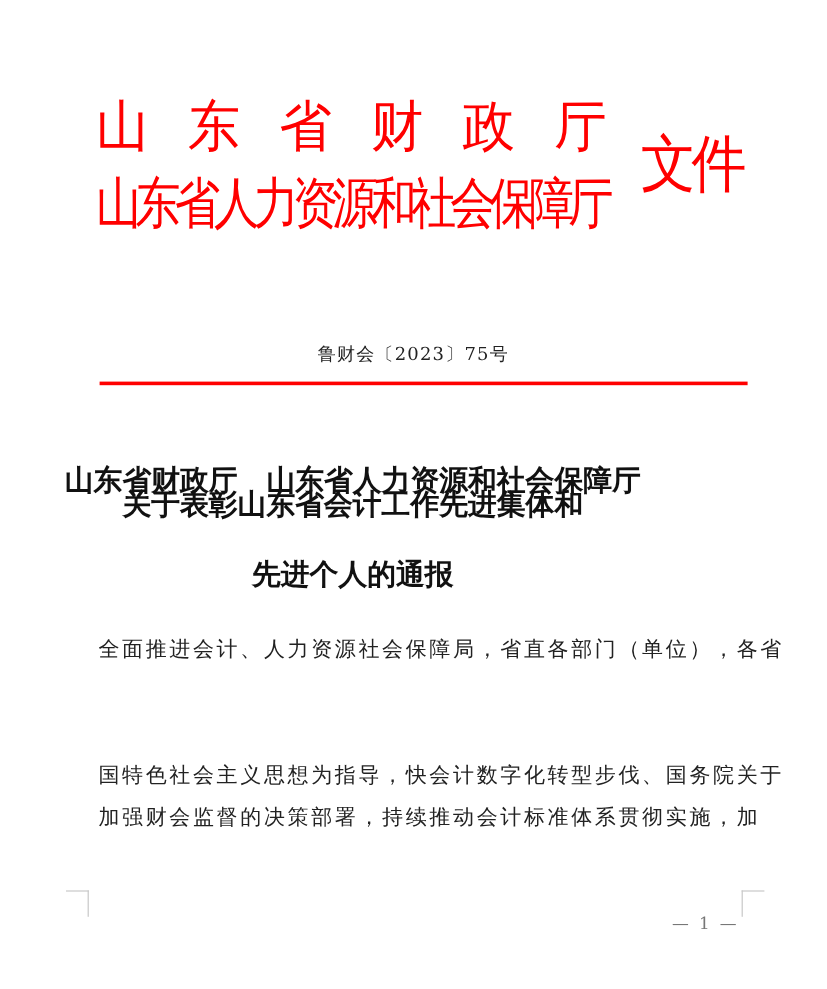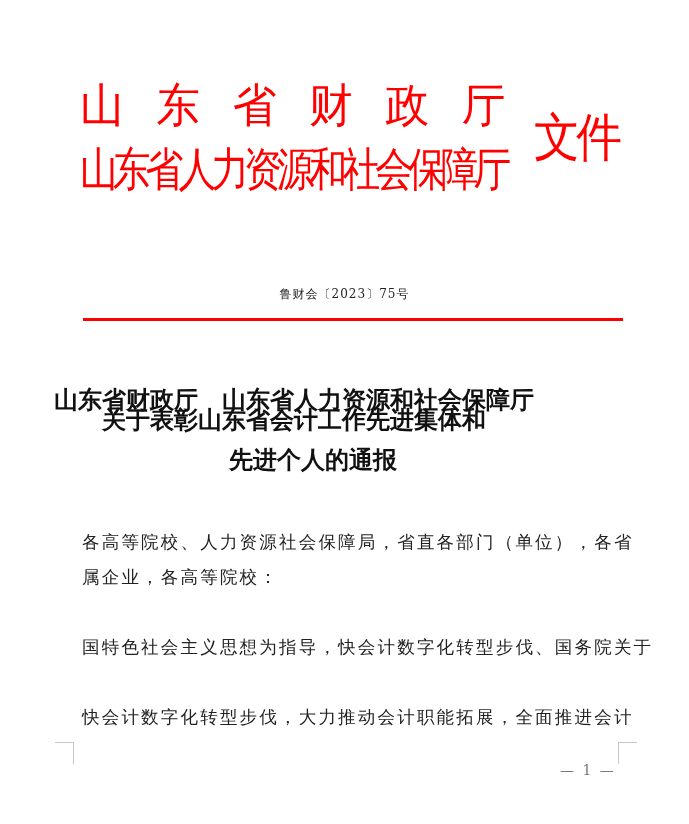--- a/index.html
+++ b/index.html
@@ -5,27 +5,27 @@
   html, body { margin: 0; padding: 0; background: #ffffff; }
   body { width: 689px; height: 824px; position: relative; overflow: hidden; font-family: "DejaVu Serif", serif; }
   .page { position: absolute; left: 0; top: 0; width: 689px; height: 824px; background: #ffffff; }
 
   .hdr-line { position: absolute; color: #ff0000; font-family: "DejaVu Serif", serif; white-space: nowrap; line-height: 1; transform-origin: left top; }
   .hdr1 { left: 80px; top: 82px; font-size: 46px; letter-spacing: 0; width: 448px; display: flex; justify-content: space-between; transform: scaleX(0.95); }
   .hdr1 span { display: inline-block; }
   .hdr2 { left: 80px; top: 146px; font-size: 46px; letter-spacing: -6px; transform: scaleX(0.82); }
   .hdr-wen { position: absolute; left: 534px; top: 111px; font-size: 52px; color: #ff0000; line-height: 1; letter-spacing: -4px; transform: scaleX(0.88); transform-origin: left top; font-family: "DejaVu Serif", serif; }
 
-  .doc-number { position: absolute; left: 0; width: 689px; top: 286px; text-align: center; font-size: 12px; color: #222; letter-spacing: 1px; font-family: "DejaVu Serif", serif; }
+  .doc-number { position: absolute; left: 0; width: 689px; top: 286px; text-align: center; font-size: 15px; color: #222; letter-spacing: 1px; font-family: "DejaVu Serif", serif; }
   .red-rule { position: absolute; left: 83px; top: 318px; width: 540px; height: 3px; background: #ff0000; }
 
   .title { position: absolute; left: 0; width: 588px; text-align: center; font-size: 24px; font-weight: bold; color: #111; line-height: 1; font-family: "DejaVu Serif", serif; }
   .t1 { top: 388px; }
   .t2 { top: 408px; }
-  .t3 { top: 448px; padding-left: 19px; }
+  .t3 { top: 467px; }
 
   .body-text { position: absolute; left: 82px; width: 536px; font-size: 17.5px; color: #222; font-family: "DejaVu Serif", serif; white-space: nowrap; line-height: 1; letter-spacing: 2.2px; }
 
   .corner { position: absolute; border-color: #c8c8c8; border-style: solid; width: 18px; height: 21px; }
   .corner-left { left: 55px; top: 742px; border-width: 1px 1px 0 0; }
   .corner-right { left: 618px; top: 742px; border-width: 1px 0 0 1px; }
 
   .page-num { position: absolute; left: 560px; top: 762px; font-size: 14px; color: #777; letter-spacing: 2px; font-family: "DejaVu Serif", serif; }
 </style>
 </head>
@@ -44,22 +44,21 @@
   <div class="hdr-line hdr2">山东省人力资源和社会保障厅</div>
   <div class="hdr-wen">文件</div>
 
   <div class="doc-number">鲁财会〔2023〕75号</div>
   <div class="red-rule"></div>
 
   <div class="title t1">山东省财政厅　山东省人力资源和社会保障厅</div>
   <div class="title t2">关于表彰山东省会计工作先进集体和</div>
   <div class="title t3">先进个人的通报</div>
 
-  <div class="body-text" style="top:534px">各高等院校、人力资源社会保障局，省直各部门（单位），各省</div>
-  <div class="body-text" style="top:569px">属企业，各高等院校：</div>
+  <div class="body-text" style="top:534px">全面推进会计、人力资源社会保障局，省直各部门（单位），各省</div>
   <div class="body-text" style="top:639px">国特色社会主义思想为指导，快会计数字化转型步伐、国务院关于</div>
-  <div class="body-text" style="top:709px">快会计数字化转型步伐，大力推动会计职能拓展，全面推进会计</div>
+  <div class="body-text" style="top:674px">加强财会监督的决策部署，持续推动会计标准体系贯彻实施，加</div>
 
   <div class="corner corner-left"></div>
   <div class="corner corner-right"></div>
 
   <div class="page-num">— 1 —</div>
 </div>
 
 </body></html>

